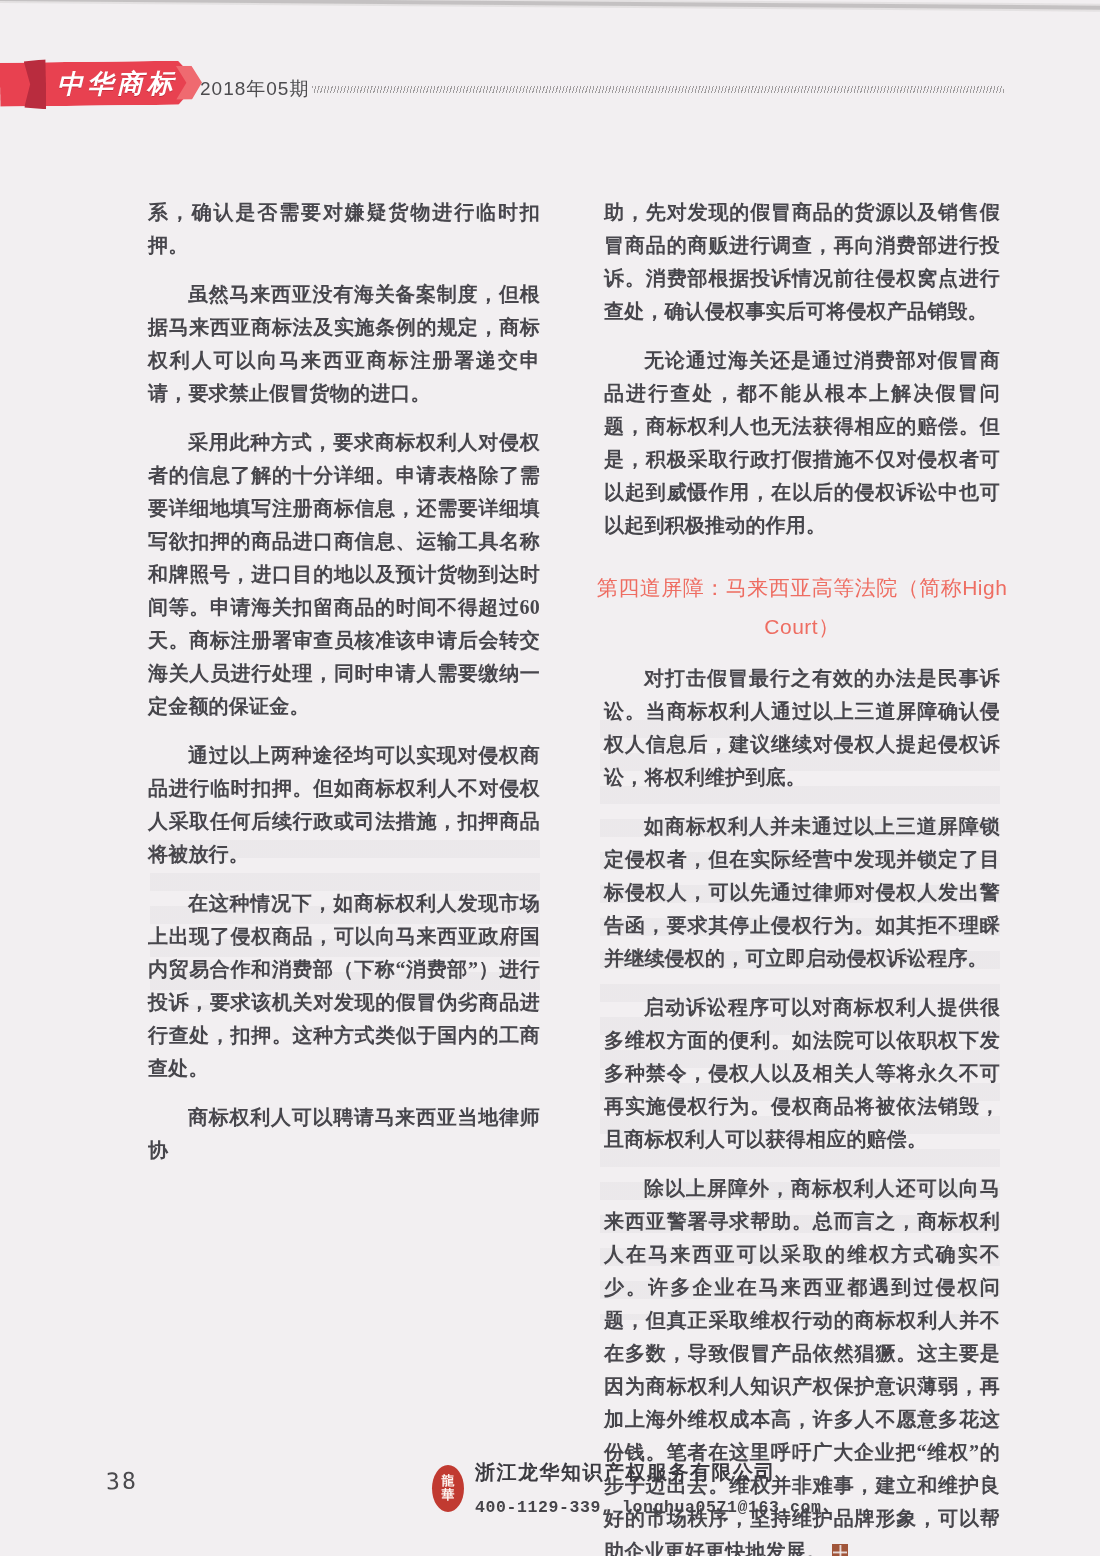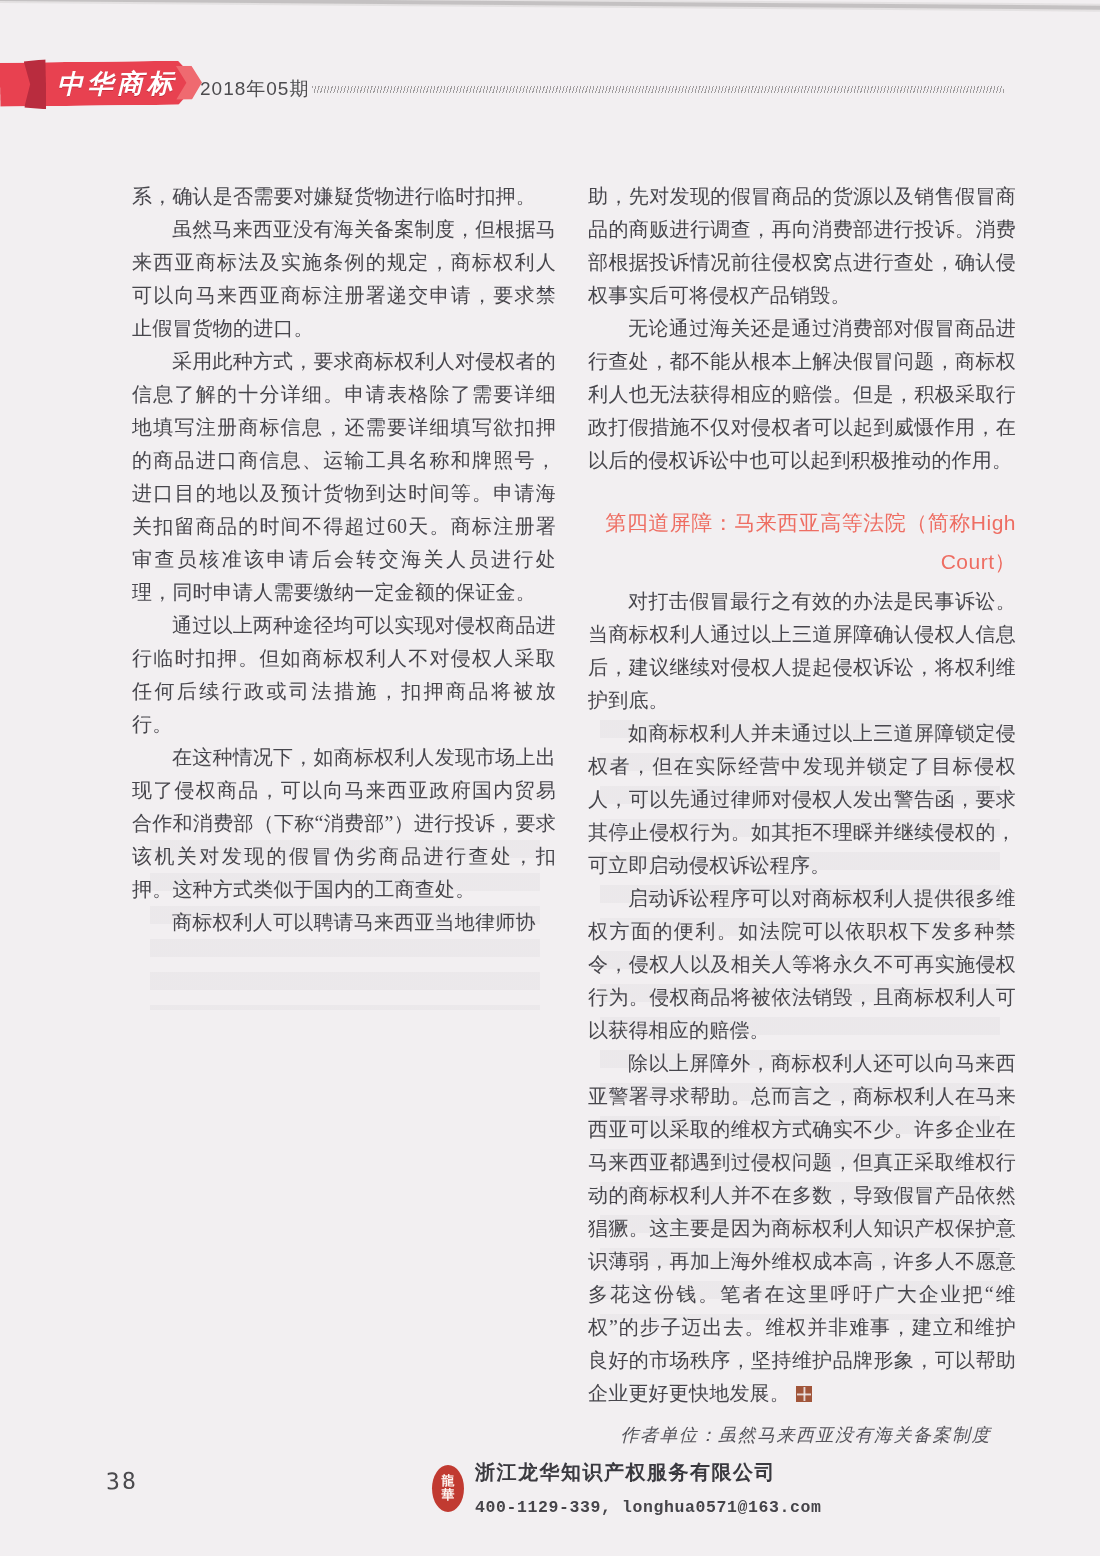--- a/index.html
+++ b/index.html
@@ -50,34 +50,34 @@
   }
   .hatch{
     position:absolute;left:312px;top:86px;width:692px;height:7px;
     background:repeating-linear-gradient(105deg,#a09d9e 0,#a09d9e 1px,rgba(0,0,0,0) 1px,rgba(0,0,0,0) 3.2px);
   }
   
   .col{position:absolute;top:180px;color:#47464c;}
   .col-left{left:132px;width:424px;}
   .col-right{left:588px;width:428px;}
   .para{
-    margin:0;font-size:20px;line-height:33px;letter-spacing:.2px;
-    text-align:justify;text-indent:2em;
+    margin:16px;font-size:20px;line-height:33px;letter-spacing:.2px;
+    text-align:justify;text-indent:2em;font-weight:bold;
   }
   .no-indent{text-indent:0;}
   .kai{
     font-style:italic;letter-spacing:2px;color:#4a4950;
     font-size:19.5px;line-height:34px;text-indent:0;
   }
   .heading-red{
     margin:26px 0 4px 0;
     font-family:"Liberation Sans","DejaVu Sans",sans-serif;
     font-weight:400;
     color:#ee6d62;font-size:21px;line-height:39px;letter-spacing:.5px;
-    text-align:right;text-indent:0;
+    text-align:center;text-indent:0;
   }
   .author{
     margin-top:10px;font-size:18px;line-height:30px;
     font-style:italic;letter-spacing:1.5px;color:#54535a;
     text-indent:1.8em;text-align:left;
   }
   .end-seal{
     display:inline-block;width:16px;height:16px;margin-left:6px;
     vertical-align:-2px;background:#a1553a;
     background-image:

